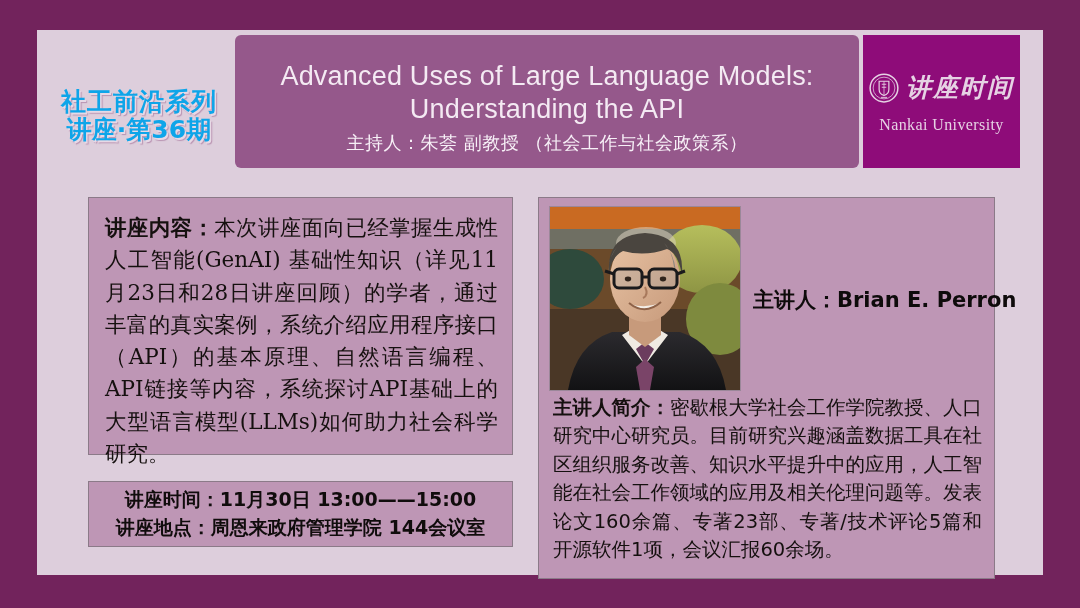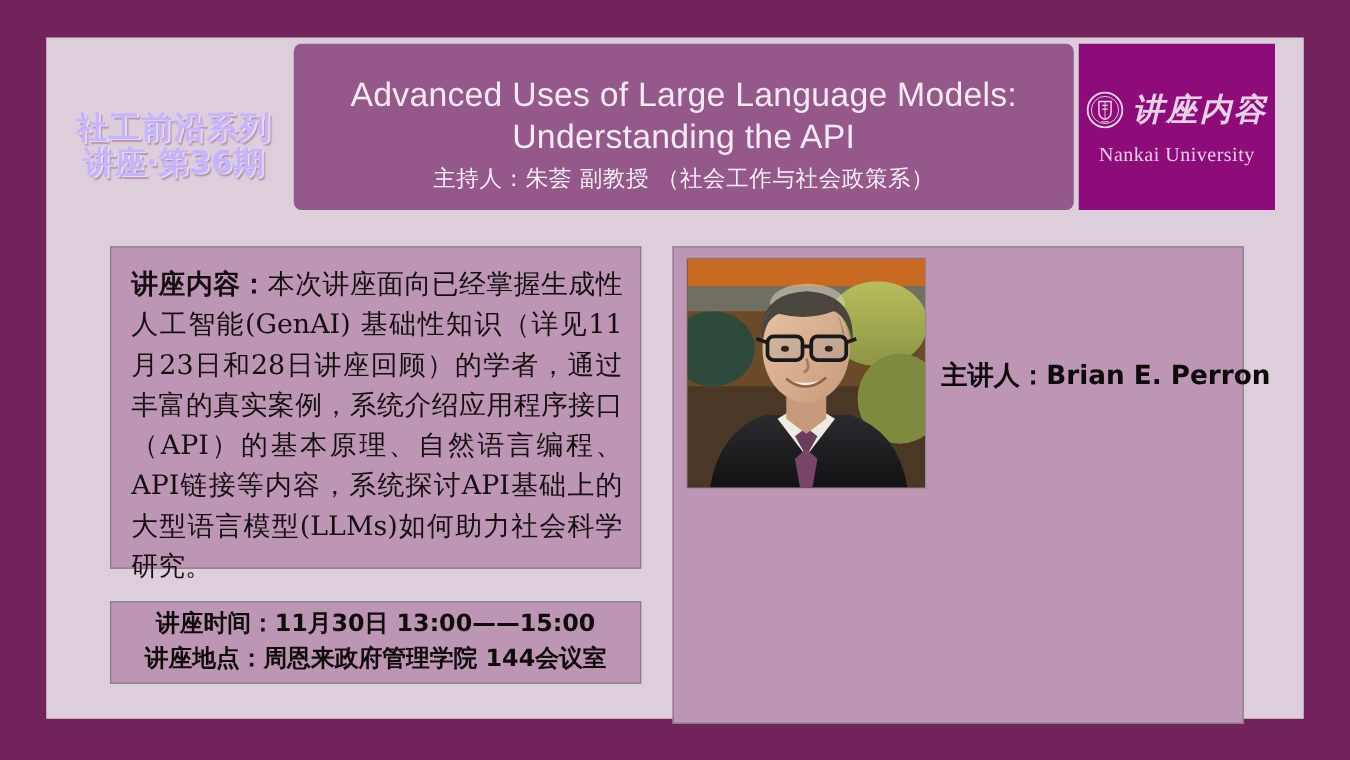--- a/index.html
+++ b/index.html
@@ -17,21 +17,21 @@
   }
 
   
   .series-block{
     position:absolute;left:44px;top:72px;width:190px;height:88px;
     display:flex;flex-direction:column;align-items:center;justify-content:center;
     line-height:1.12;
   }
   .series-line{
     font-family:"DejaVu Sans","Liberation Sans",sans-serif;
-    font-weight:bold;font-size:25px;color:#c4b5fd;
+    font-weight:bold;font-size:25px;color:#0ea5e9;
     letter-spacing:1px;white-space:nowrap;
     text-shadow:1.5px 1.5px 0 #E7D9E6, 2.5px 2.5px 1px rgba(120,40,100,.35);
   }
   .series-line.l2{font-size:25px;letter-spacing:0px;}
 
   .title-banner{
     position:absolute;left:235px;top:35px;width:624px;height:133px;
     background:#95588B;border-radius:6px;
     display:flex;flex-direction:column;align-items:center;justify-content:center;
     box-sizing:border-box;padding-top:12px;
@@ -120,21 +120,21 @@
     <div class="logo-inner">
       <div class="logo-row">
         <svg class="seal" viewBox="0 0 40 40">
           <circle cx="20" cy="20" r="18.5" fill="none" stroke="#E6D2E4" stroke-width="2"></circle>
           <circle cx="20" cy="20" r="14.5" fill="none" stroke="#E6D2E4" stroke-width="1"></circle>
           <path d="M13.5 11 h13 v11 q0 6 -6.5 8 q-6.5 -2 -6.5 -8 z" fill="none" stroke="#E6D2E4" stroke-width="1.6"></path>
           <path d="M17 15 h6 M17 19 h6" stroke="#E6D2E4" stroke-width="1.2"></path>
           <path d="M20 11 v19" stroke="#E6D2E4" stroke-width="1"></path>
           <path d="M16 32.5 h8" stroke="#E6D2E4" stroke-width="1.2"></path>
         </svg>
-        <span class="logo-cn">讲座内容</span>
+        <span class="logo-cn">讲座时间</span>
       </div>
       <div class="logo-en">Nankai University</div>
     </div>
   </div>
 
   <div class="box abstract-box">
     <div class="abstract-text"><b>讲座内容：</b><span>本次讲座面向已经掌握生成性人工智能(GenAI) 基础性知识（详见11月23日和28日讲座回顾）的学者，通过丰富的真实案例，系统介绍应用程序接口（API）的基本原理、自然语言编程、API链接等内容，系统探讨API基础上的大型语言模型(LLMs)如何助力社会科学研究。</span></div>
   </div>
 
   <div class="box when-box">
@@ -204,15 +204,16 @@
 
           <path d="M95 80 q4 8 -2 11" stroke="#A8795C" stroke-width="2" fill="none"></path>
           <path d="M80 97 q15 11 30 -1 q-15 6 -30 1 z" fill="#F3EDE6"></path>
           <path d="M79 96 q16 13 32 -1" stroke="#8E6248" stroke-width="2" fill="none"></path>
         </svg>
       </div>
     </div>
 
     <div class="speaker-name">主讲人：Brian E. Perron</div>
 
+    <div class="bio"><b>主讲人简介：</b><span>密歇根大学社会工作学院教授、人口研究中心研究员。目前研究兴趣涵盖数据工具在社区组织服务改善、知识水平提升中的应用，人工智能在社会工作领域的应用及相关伦理问题等。发表论文160余篇、专著23部、专著/技术评论5篇和开源软件1项，会议汇报60余场。</span></div>
   </div>
 
 </div>
 
 </body></html>

